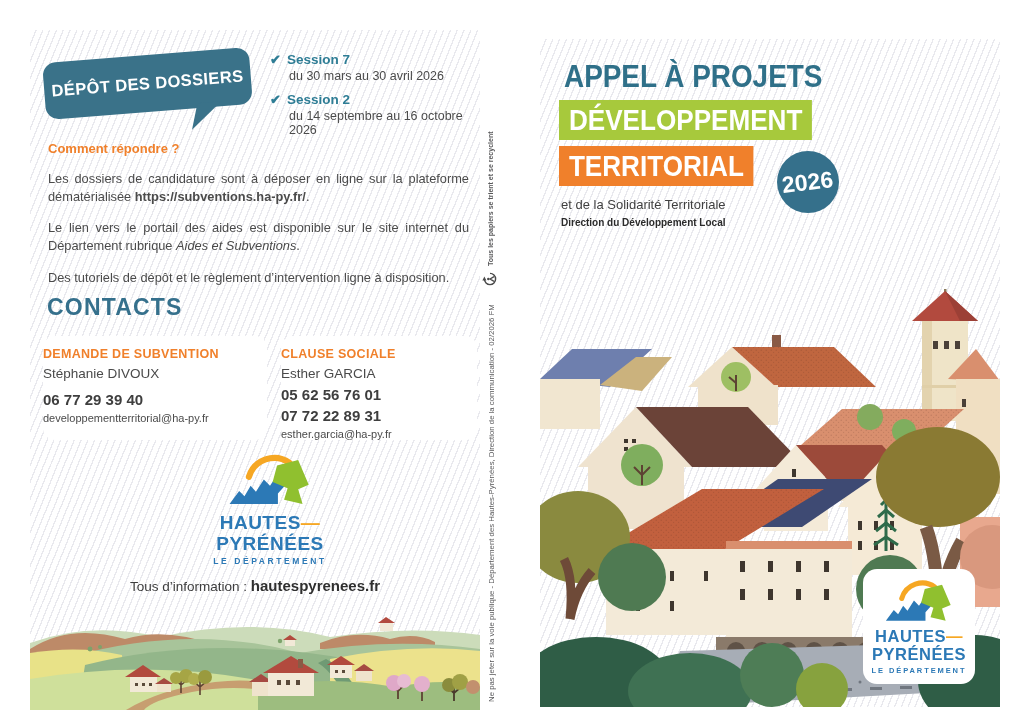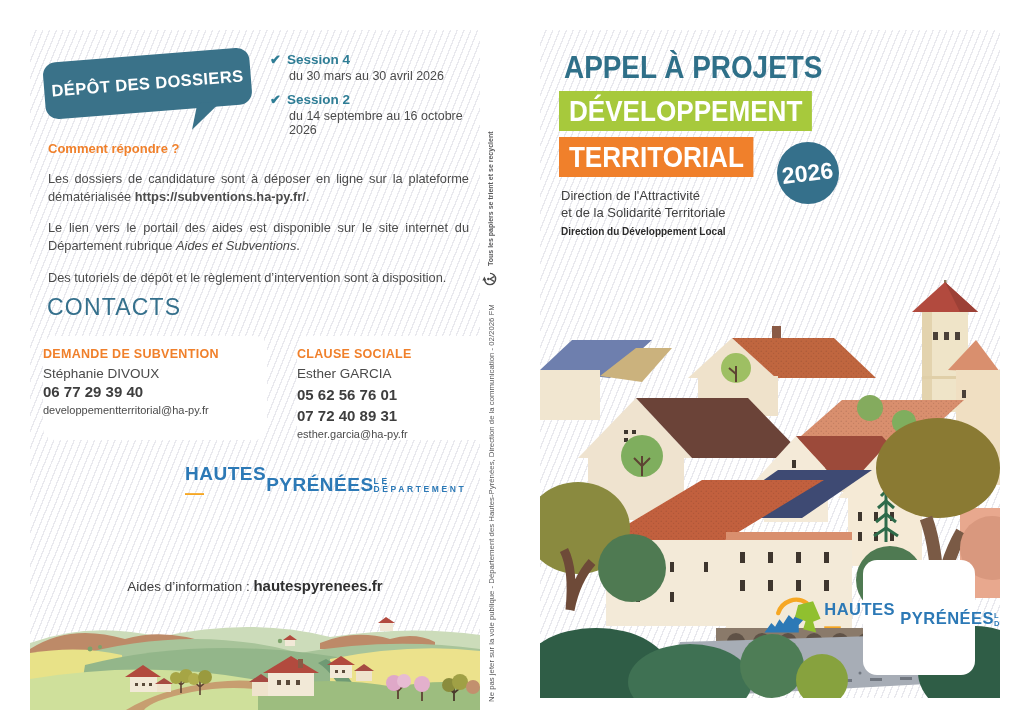--- a/index.html
+++ b/index.html
@@ -1,49 +1,49 @@
 <!DOCTYPE html>
 <html><head>
 <meta charset="utf-8">
 <style>
   html,body{margin:0;padding:0;background:#ffffff;}
   .stage{position:relative;width:1024px;height:725px;background:#ffffff;overflow:hidden;
          font-family:"Liberation Sans", sans-serif;color:#4a4a4a;}
   .hatch{background:repeating-linear-gradient(112deg,#ffffff 0 5px,#e9e9ee 5px 6.3px);}
   .page{position:absolute;overflow:hidden;}
   #page-left{left:30px;top:30px;width:450px;height:680px;}
-  #page-right{left:540px;top:30px;width:460px;height:668px;text-decoration:underline;}
+  #page-right{left:540px;top:39px;width:460px;height:668px;text-decoration:underline;}
   .abs{position:absolute;}
 
   
   .bubble{left:14px;top:25px;width:207px;height:57px;background:#3a7289;border-radius:13px;
           transform:rotate(-4.5deg);display:flex;align-items:center;justify-content:center;}
   .bubble-label{color:#fff;font-weight:bold;font-size:16.5px;letter-spacing:.4px;white-space:nowrap;}
   .bubble-tail{position:absolute;left:148px;top:52px;width:0;height:0;border-top:26px solid #3a7289;
                border-right:24px solid transparent;transform:skewX(-16deg);}
   .sessions{left:240px;top:22px;width:210px;}
   .session{margin-bottom:9px;}
   .session-head{display:flex;align-items:baseline;gap:6px;}
   .check{color:#2e7d95;font-size:13px;font-weight:bold;}
   .session-label{color:#2e7d95;font-weight:bold;font-size:13.5px;}
   .session-dates{font-size:12.5px;color:#4b4b4b;margin-left:19px;margin-top:2px;}
   .how-heading{left:18px;top:111px;color:#f0802b;font-weight:bold;font-size:13px;}
   .paras{left:18px;top:140px;width:421px;font-size:12.8px;line-height:1.42;color:#4a4a4a;text-align:justify;}
   .paras p{margin:0 0 13px 0;}
   .b{font-weight:bold;}
   .i{font-style:italic;}
-  .contacts-heading{left:17px;top:264px;color:#35708c;font-weight:normal;font-size:23px;letter-spacing:1.2px;text-align:right;}
+  .contacts-heading{left:17px;top:264px;color:#35708c;font-weight:bold;font-size:23px;letter-spacing:1.2px;text-align:right;}
   .card{background:#fff;border-radius:12px;top:306px;height:104px;text-align:left;}
   .card.c1{left:13px;width:224px;}
-  .card.c2{left:267px;width:196px;}
+  .card.c2{left:251px;width:196px;}
   .card-title{color:#f0802b;font-weight:bold;font-size:12.5px;letter-spacing:.3px;margin-top:11px;}
   .card-name{font-size:13.5px;margin-top:5px;color:#4a4a4a;}
   .card-phone{font-size:15px;font-weight:bold;color:#3e3e3e;line-height:1.4;margin-top:3px;}
   .card-email{font-size:11px;color:#4a4a4a;margin-top:2px;}
-  .logo{display:flex;flex-direction:row;align-items:center;line-height:1;}
+  .logo{display:flex;flex-direction:column;align-items:center;line-height:1;}
   .logo-left{left:155px;top:423px;width:170px;}
   .logo-line1,.logo-line2{color:#2c79b6;font-weight:bold;font-size:19px;letter-spacing:.5px;}
   .logo-dash{color:#f6a723;font-weight:bold;}
   .logo-line2{margin-top:2px;}
   .logo-line3{color:#2c79b6;font-size:8.5px;letter-spacing:2.6px;font-weight:bold;margin-top:4px;}
   .logo-card .logo-line1,.logo-card .logo-line2{font-size:16.5px;}
   .logo-card .logo-line3{font-size:7.5px;letter-spacing:1.9px;}
   .info-line{left:0;top:547px;width:450px;text-align:center;font-size:13.5px;color:#3d3d3d;}
   .info-url{font-weight:bold;font-size:15px;color:#2f2f2f;}
   .landscape{left:0;top:577px;}
@@ -79,70 +79,70 @@
 
     <div class="abs bubble">
       <span class="bubble-label">DÉPÔT DES DOSSIERS</span>
       <div class="bubble-tail"></div>
     </div>
 
     <div class="abs sessions">
       <div class="session">
         <div class="session-head">
           <span class="check">✔</span>
-          <span class="session-label">Session 4</span>
+          <span class="session-label">Session 7</span>
         </div>
         <div class="session-dates">du 30 mars au 30 avril 2026</div>
       </div>
       <div class="session">
         <div class="session-head">
           <span class="check">✔</span>
           <span class="session-label">Session 2</span>
         </div>
         <div class="session-dates">du 14 septembre au 16 octobre 2026</div>
       </div>
     </div>
 
     <div class="abs how-heading">Comment répondre ?</div>
 
     <div class="abs paras">
       <p><span>Les dossiers de candidature sont à déposer en ligne sur la plateforme dématérialisée </span><span class="b">https://subventions.ha-py.fr/</span><span>.</span></p>
       <p><span>Le lien vers le portail des aides est disponible sur le site internet du Département rubrique </span><span class="i">Aides et Subventions</span><span>.</span></p>
-      <p>Des tutoriels de dépôt et le règlement d’intervention sont à disposition.</p>
+      <p>Des tutoriels de dépôt et le règlement d’intervention ligne à disposition.</p>
     </div>
 
     <div class="abs contacts-heading">CONTACTS</div>
 
     <div class="abs card c1">
       <div class="card-title">DEMANDE DE SUBVENTION</div>
       <div class="card-name">Stéphanie DIVOUX</div>
-      <div class="card-phone" style="margin-top:0;">06 77 29 39 40</div>
+      <div class="card-phone" style="margin-top:8px;">06 77 29 39 40</div>
       <div class="card-email">developpementterritorial@ha-py.fr</div>
     </div>
     <div class="abs card c2">
       <div class="card-title">CLAUSE SOCIALE</div>
       <div class="card-name">Esther GARCIA</div>
       <div class="card-phone">05 62 56 76 01</div>
-      <div class="card-phone" style="margin-top:0;">07 72 40 89 31</div>
+      <div class="card-phone" style="margin-top:0;">07 72 22 89 31</div>
       <div class="card-email">esther.garcia@ha-py.fr</div>
     </div>
 
     <div class="abs logo logo-left">
       <svg width="88" height="60" viewBox="0 0 100 68">
         <path d="M26,27 A30,30 0 0 1 72,11" stroke="#f6a723" stroke-width="7" fill="none" stroke-linecap="round"></path>
         <polygon points="4,58 15,43 21,49 28,37 34,44 43,30 50,37 66,13 76,27 59,46 59,58" fill="#2c79b6"></polygon>
         <path d="M58 14 L82 8 L94 36 L82 41 L87 58 L66 53 L70 40 L53 33 Z" fill="#90c02f"></path>
       </svg>
       <div class="logo-line1"><span>HAUTES</span><span class="logo-dash">—</span></div>
       <div class="logo-line2">PYRÉNÉES</div>
       <div class="logo-line3">LE DÉPARTEMENT</div>
     </div>
 
     <div class="abs info-line">
-      <span>Aides d’information : </span><span class="info-url">hautespyrenees.fr</span>
+      <span>Tous d’information : </span><span class="info-url">hautespyrenees.fr</span>
     </div>
 
     <svg class="abs landscape" width="450" height="103" viewBox="0 0 450 103">
       <path d="M0,36 Q60,14 130,30 Q220,10 300,30 Q380,18 450,28 L450,103 L0,103 Z" fill="#ccdcba"></path>
       <path d="M0,42 Q40,16 95,32 Q135,20 185,38 L195,50 L0,52 Z" fill="#bd8a68"></path>
       <path d="M290,36 Q325,22 360,32 Q385,25 405,35 L405,44 L290,42 Z" fill="#bd8a68"></path>
       <path d="M40,50 Q160,16 270,46 Q360,30 450,42 L450,64 L0,62 Z" fill="#a8c49a"></path>
       <path d="M0,46 Q50,38 92,48 L96,103 L0,103 Z" fill="#e8e288"></path>
       <path d="M55,58 Q180,26 330,54 L335,103 L48,103 Z" fill="#93b68a"></path>
       <path d="M300,52 Q380,36 450,44 L450,103 L300,103 Z" fill="#ece28c"></path>
@@ -218,21 +218,20 @@
 
   <div id="page-right" class="page hatch">
 
     <div class="abs t-line1">APPEL À PROJETS</div>
     <div class="abs t-box t-box2">DÉVELOPPEMENT</div>
     <div class="abs t-box t-box3">TERRITORIAL</div>
     <div class="abs year-badge">
       <span>2026</span>
     </div>
     <div class="abs subtitle">
-      <div>Direction de l'Attractivité</div>
       <div>et de la Solidarité Territoriale</div>
       <div class="subtitle-bold">Direction du Développement Local</div>
     </div>
 
     <svg class="abs village" width="460" height="418" viewBox="0 0 460 418">
 
       <g>
         <rect x="404" y="0" width="2.5" height="30" fill="#8a7a5a"></rect>
         <polygon points="372,32 438,32 405,2" fill="#b24a3e"></polygon>
         <polygon points="405,2 438,32 420,32" fill="#9c4036"></polygon>

